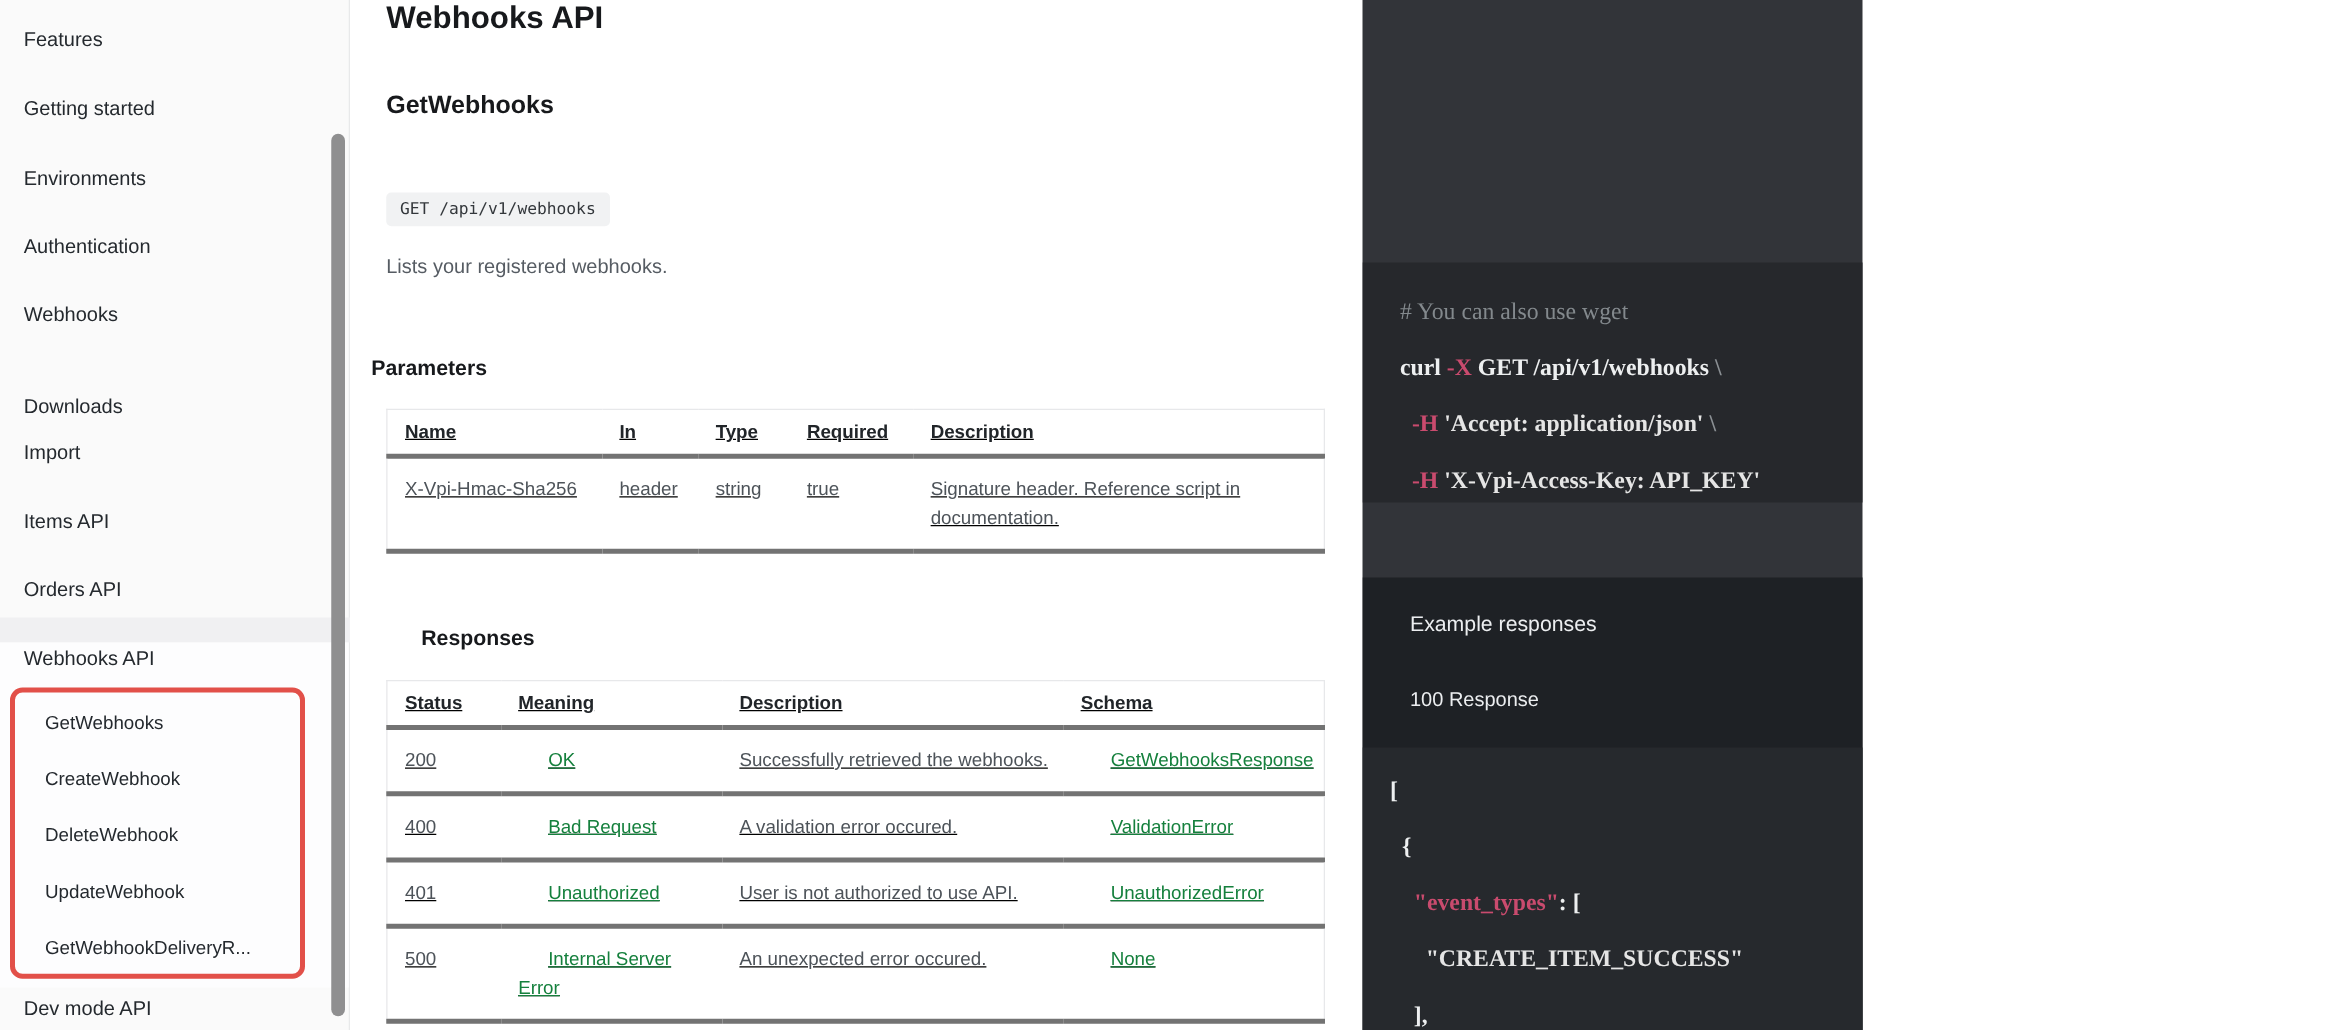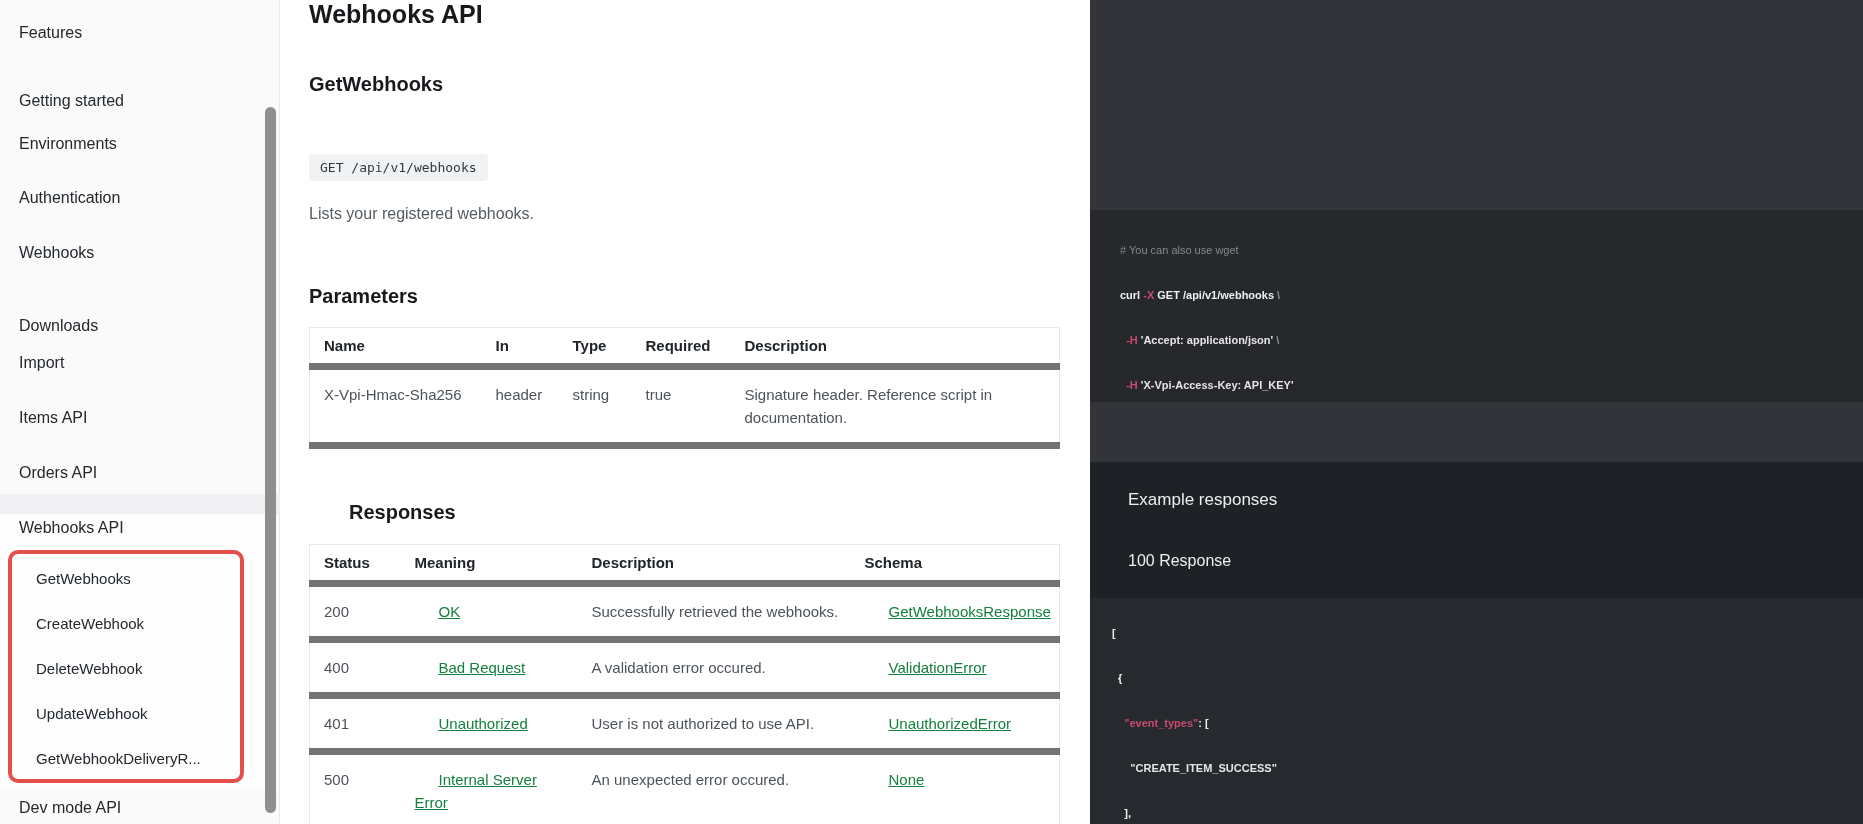--- a/index.html
+++ b/index.html
@@ -1,18 +1,18 @@
 <!DOCTYPE html>
 <html><head>
 <meta charset="utf-8">
 <style>
   * { margin:0; padding:0; box-sizing:border-box; }
   html,body { width:1863px; height:824px; overflow:hidden; background:#fff;
               font-family:"Liberation Sans", sans-serif; }
-  .stage { position:relative; width:1863px; height:824px; overflow:hidden; }
+  .stage { position:relative; width:1490px; height:824px; overflow:hidden; }
 
   
   .sidebar { position:absolute; left:0; top:0; width:280px; height:824px;
              background:#fafafa; border-right:1px solid #e8e9ea; }
   .sb-band { position:absolute; left:0; top:494px; width:280px; height:20px; background:#f0f0f2; }
   .sb-active-group { position:absolute; left:0; top:514px; width:279px; height:276px; background:#fdfdfe; }
   .nav-item { position:absolute; left:19px; height:20px; line-height:20px;
               font-size:16px; color:#24292e; cursor:pointer; white-space:nowrap; }
   .nav-sub  { left:36px; font-size:15px; }
   .sb-scrollbar { position:absolute; left:265px; top:107px; width:11px; height:706px;
@@ -21,63 +21,63 @@
              border:4px solid #e25049; border-radius:10px; }
 
   
   .main { position:absolute; left:281px; top:0; width:809px; height:824px; background:#fff; }
   .m-h1 { position:absolute; left:28px; top:0;   font-size:25px; font-weight:bold; color:#17191c; }
   .m-h2 { position:absolute; left:28px; top:73px; font-size:20px; font-weight:bold; color:#17191c; }
   .badge { position:absolute; left:28px; top:154px; display:inline-block;
            font-family:"DejaVu Sans Mono", monospace; font-size:13px; color:#33373b;
            background:#f1f2f3; border-radius:4px; padding:6px 11px; }
   .m-desc { position:absolute; left:28px; top:205px; font-size:16px; color:#565c63; }
-  .m-h3 { position:absolute; left:28px; font-size:20px; font-weight:bold; color:#17191c; }
+  .m-h3 { position:absolute; left:16px; font-size:17px; font-weight:bold; color:#17191c; }
   .h3-params { top:285px; } .h3-resp { top:501px;margin-left:40px; }
 
   table.doc { position:absolute; left:28px; width:751px; border-collapse:collapse;
               table-layout:fixed; background:#fff; font-size:15px; }
   .t-params { top:327px; } .t-resp { top:544px; }
   table.doc, table.doc th, table.doc td { border:0; }
   table.doc { border:1px solid #e7e8ea; }
-  table.doc tr { border-bottom:7px solid #737373; }
+  table.doc tr { border-bottom:4px solid #737373;text-decoration:underline; }
   table.doc th { text-align:left; font-weight:bold; color:#212529; padding:9px 10px 9px 14px; }
   table.doc td { color:#4d5359; padding:13px 10px 13px 14px; vertical-align:top; line-height:23px; }
   table.doc a { color:#15803d; text-decoration:underline; cursor:pointer;margin-left:24px; }
 
   
   .panel { position:absolute; left:1090px; top:0; width:773px; height:824px;
            background:#323439; overflow:hidden; }
   .p-headband { position:absolute; left:0; top:145px; width:773px; height:65px; background:#202327; }
   .p-heading { position:absolute; left:38px; font-size:17px; color:#eceef0; }
   .p-codeblock { position:absolute; left:0; top:210px; width:773px; height:192px; background:#26282c; }
   .p-darksec { position:absolute; left:0; top:462px; width:773px; height:362px; background:#1e2125; }
   .p-jsonblock { position:absolute; left:0; top:136px; width:773px; height:240px; background:#26292d; }
-  pre.code { font-family:Liberation Sans, sans-serif; font-size:11px; font-weight:bold;
+  pre.code { font-family:Liberation Serif, serif; font-size:19px; font-weight:bold;
              line-height:22.5px; color:#edeff0; }
   .curl-pre { padding:29px 0 0 30px; }
   .json-pre { padding:24px 0 0 22px; }
   .cl { white-space:pre; height:22.5px; }
   .cm { color:#83898d; font-weight:normal; }   
   .pk { color:#c94b6e; }                        
   .yl { color:#e5e5e5; }                        
   .gy { color:#8b9094; }                        
   .wt { color:#edeff0; }
 </style>
 </head>
 <body>
 
 <div class="stage">
 
   <nav class="sidebar">
     <div class="sb-band"></div>
     <div class="sb-active-group"></div>
 
     <div class="nav-item" style="top:23px">Features</div>
-    <div class="nav-item" style="top:91px">Getting started</div>
+    <div class="nav-item" style="top:78px">Getting started</div>
     <div class="nav-item" style="top:134px">Environments</div>
     <div class="nav-item" style="top:188px">Authentication</div>
     <div class="nav-item" style="top:243px">Webhooks</div>
     <div class="nav-item" style="top:316px">Downloads</div>
     <div class="nav-item" style="top:353px">Import</div>
     <div class="nav-item" style="top:408px">Items API</div>
     <div class="nav-item" style="top:463px">Orders API</div>
     <div class="nav-item" style="top:518px">Webhooks API</div>
 
     <div class="nav-item nav-sub" style="top:569px">GetWebhooks</div>

